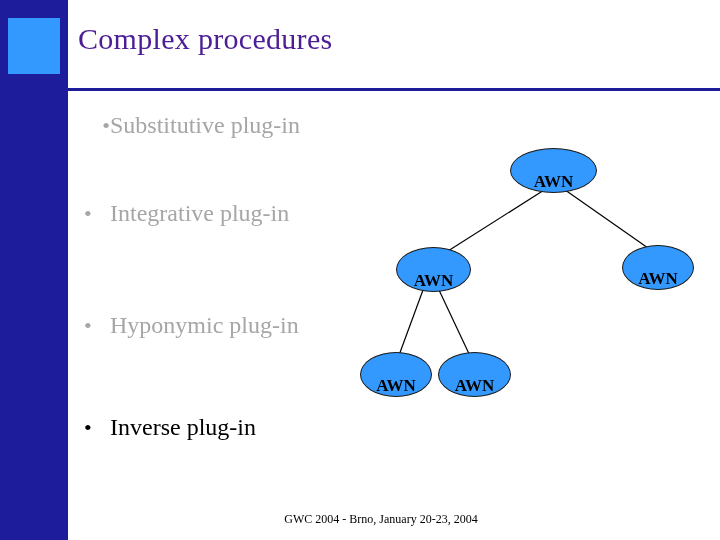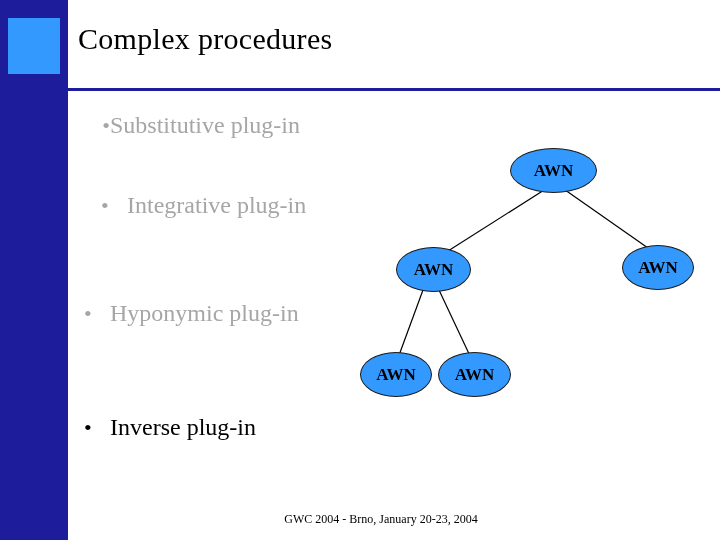--- a/index.html
+++ b/index.html
@@ -33,21 +33,21 @@
     background: #3399ff;
   }
 
   
   #title {
     position: absolute;
     left: 78px;
     top: 22px;
     width: 620px;
     font-size: 30px;
-    color: #000000;
+    color: #4c1d95;
     font-family: "Liberation Serif", serif;
     letter-spacing: 0.3px;
   }
   #title-rule {
     position: absolute;
     left: 68px;
     top: 88px;
     width: 652px;
     height: 3px;
     background: #1d1d9c;
@@ -91,21 +91,21 @@
   .node {
     position: absolute;
     background: #3399ff;
     border: 1px solid #1a1a1a;
     border-radius: 50%;
     color: #000000;
     font-family: "Liberation Serif", serif;
     font-weight: bold;
     font-size: 17px;
     display: flex;
-    align-items: center;
+    align-items: flex-end;
     justify-content: center;
     box-sizing: border-box;
   }
 
   
   #footer {
     position: absolute;
     left: 0;
     top: 512px;
     width: 720px;
@@ -122,24 +122,24 @@
 <div id="left-bar">
   <div id="left-bar-accent"></div>
 </div>
 
 <div id="title">Complex procedures</div>
 <div id="title-rule"></div>
 
 <div class="bullet-row" style="top:112px;text-align:right;">
   <span class="dot">•</span><span>Substitutive plug-in</span>
 </div>
-<div class="bullet-row" style="top:192px;margin-left:17px;">
+<div class="bullet-row" style="top:200px;">
   <span class="dot">•</span><span>Integrative plug-in</span>
 </div>
-<div class="bullet-row" style="top:300px;">
+<div class="bullet-row" style="top:312px;">
   <span class="dot">•</span><span>Hyponymic plug-in</span>
 </div>
 <div class="bullet-row last" style="top:414px;">
   <span class="dot">•</span><span>Inverse plug-in</span>
 </div>
 
 <div id="diagram">
   <svg width="380" height="290" viewBox="0 0 380 290">
     <line x1="212" y1="55" x2="97" y2="128" stroke="#000000" stroke-width="1.2"></line>
     <line x1="218" y1="55" x2="318" y2="125" stroke="#000000" stroke-width="1.2"></line>

